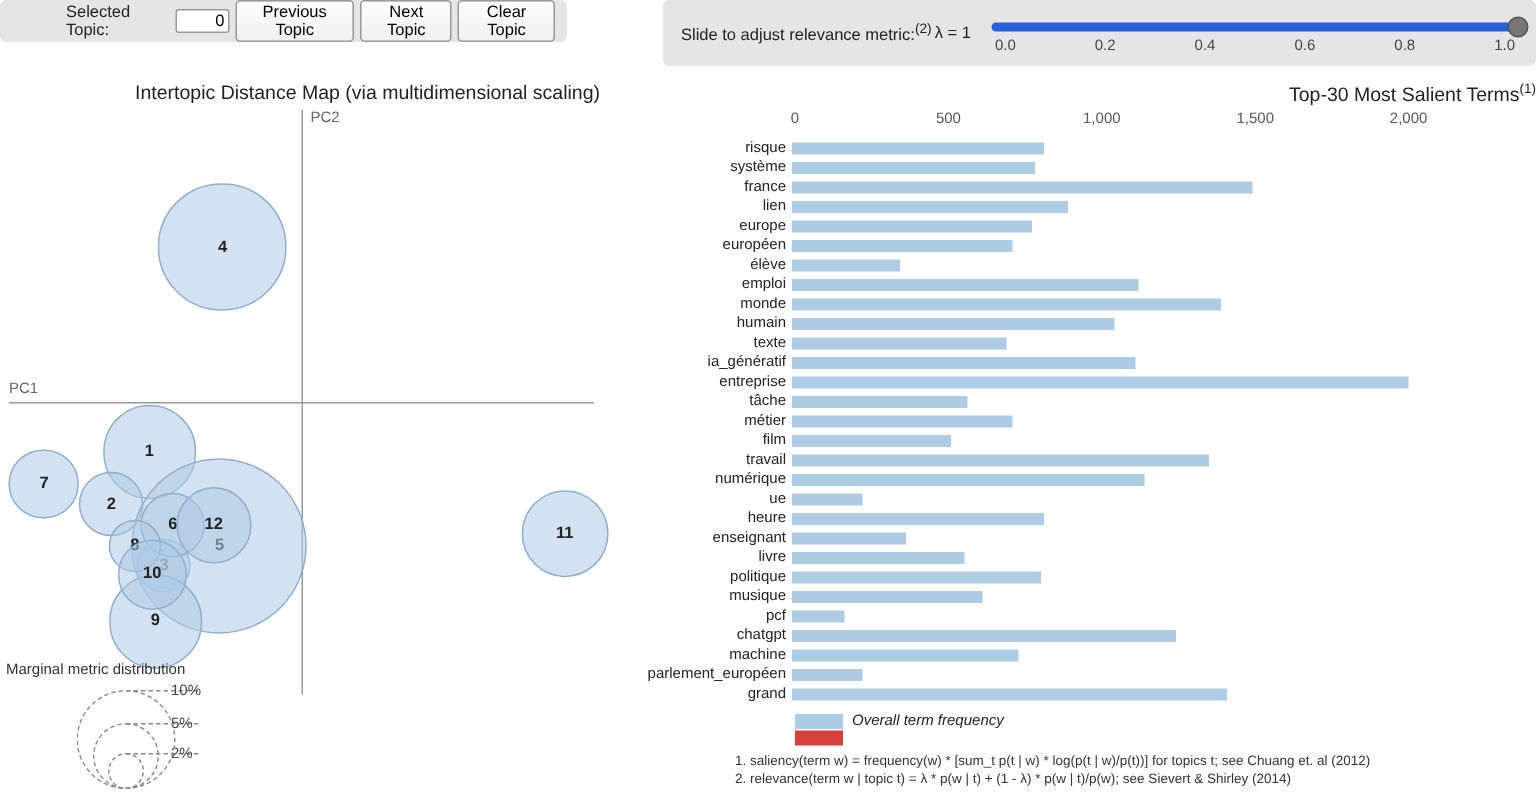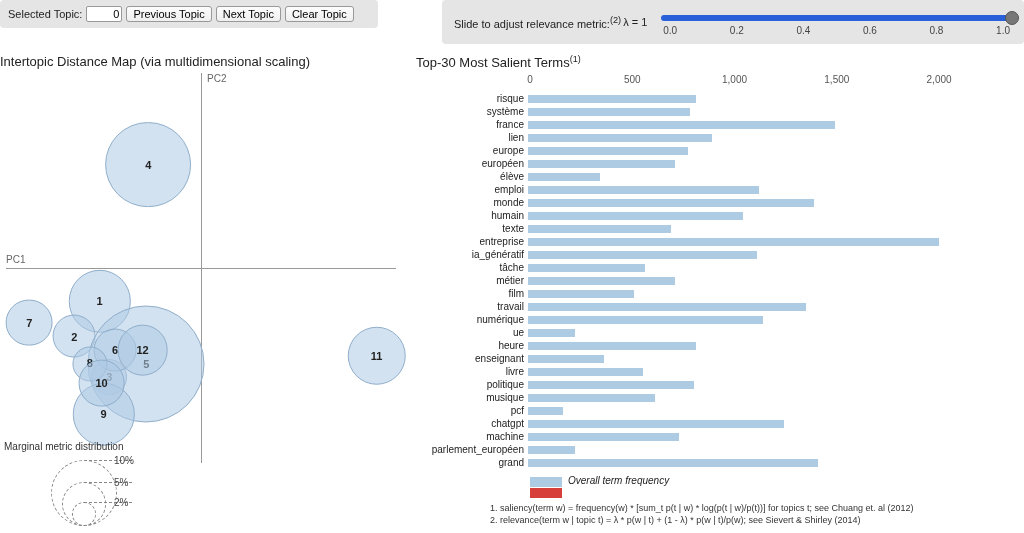--- a/index.html
+++ b/index.html
@@ -34,21 +34,21 @@
     border-radius: 4px;
     padding: 6px 8px;
   }
   .panel-left {
     display: flex;
     align-items: center;
     gap: 4px;
     width: 378px;
     height: 28px;
   }
-  .panel-left label { font-size: 11px; }
+  .panel-left label { font-size: 11px; margin-left: 36px; }
   .panel-left input[type=text] {
     width: 36px;
     height: 16px;
     font-size: 11px;
     border: 1px solid #999;
     border-radius: 2px;
     padding: 0 2px;
     text-align: right;
     background: #fff;
   }
@@ -91,21 +91,21 @@
 
   .main {
     display:flex;
     margin-top: 4px;
     gap: 16px;
   }
   .left-col { width: 400px; position:relative; }
   .right-col { flex:1; position:relative; }
 
   h3.title {
-    text-align:left;
+    text-align:right;
     font-size:13px;
     font-weight:500;
     margin: 6px 0 4px 0;
   }
   h3.title .sup { font-size:9px; vertical-align:super; }
 
   
   .scatter {
     position:relative;
     width: 390px;
@@ -363,29 +363,29 @@
               <div class="bar" style="width: 214.773px;"></div>
             </div>
           </div>
           <div class="bar-row">
             <div class="bar-label">texte</div>
             <div class="bar-track" style="width: 450px;">
               <div class="bar" style="width: 143.182px;"></div>
             </div>
           </div>
           <div class="bar-row">
+            <div class="bar-label">ia_génératif</div>
+            <div class="bar-track" style="width: 450px;">
+              <div class="bar" style="width: 229.091px;"></div>
+            </div>
+          </div>
+          <div class="bar-row">
             <div class="bar-label">entreprise</div>
             <div class="bar-track" style="width: 450px;">
               <div class="bar" style="width: 411.136px;"></div>
-            </div>
-          </div>
-          <div class="bar-row">
-            <div class="bar-label">ia_génératif</div>
-            <div class="bar-track" style="width: 450px;">
-              <div class="bar" style="width: 229.091px;"></div>
             </div>
           </div>
           <div class="bar-row">
             <div class="bar-label">tâche</div>
             <div class="bar-track" style="width: 450px;">
               <div class="bar" style="width: 116.591px;"></div>
             </div>
           </div>
           <div class="bar-row">
             <div class="bar-label">métier</div>

